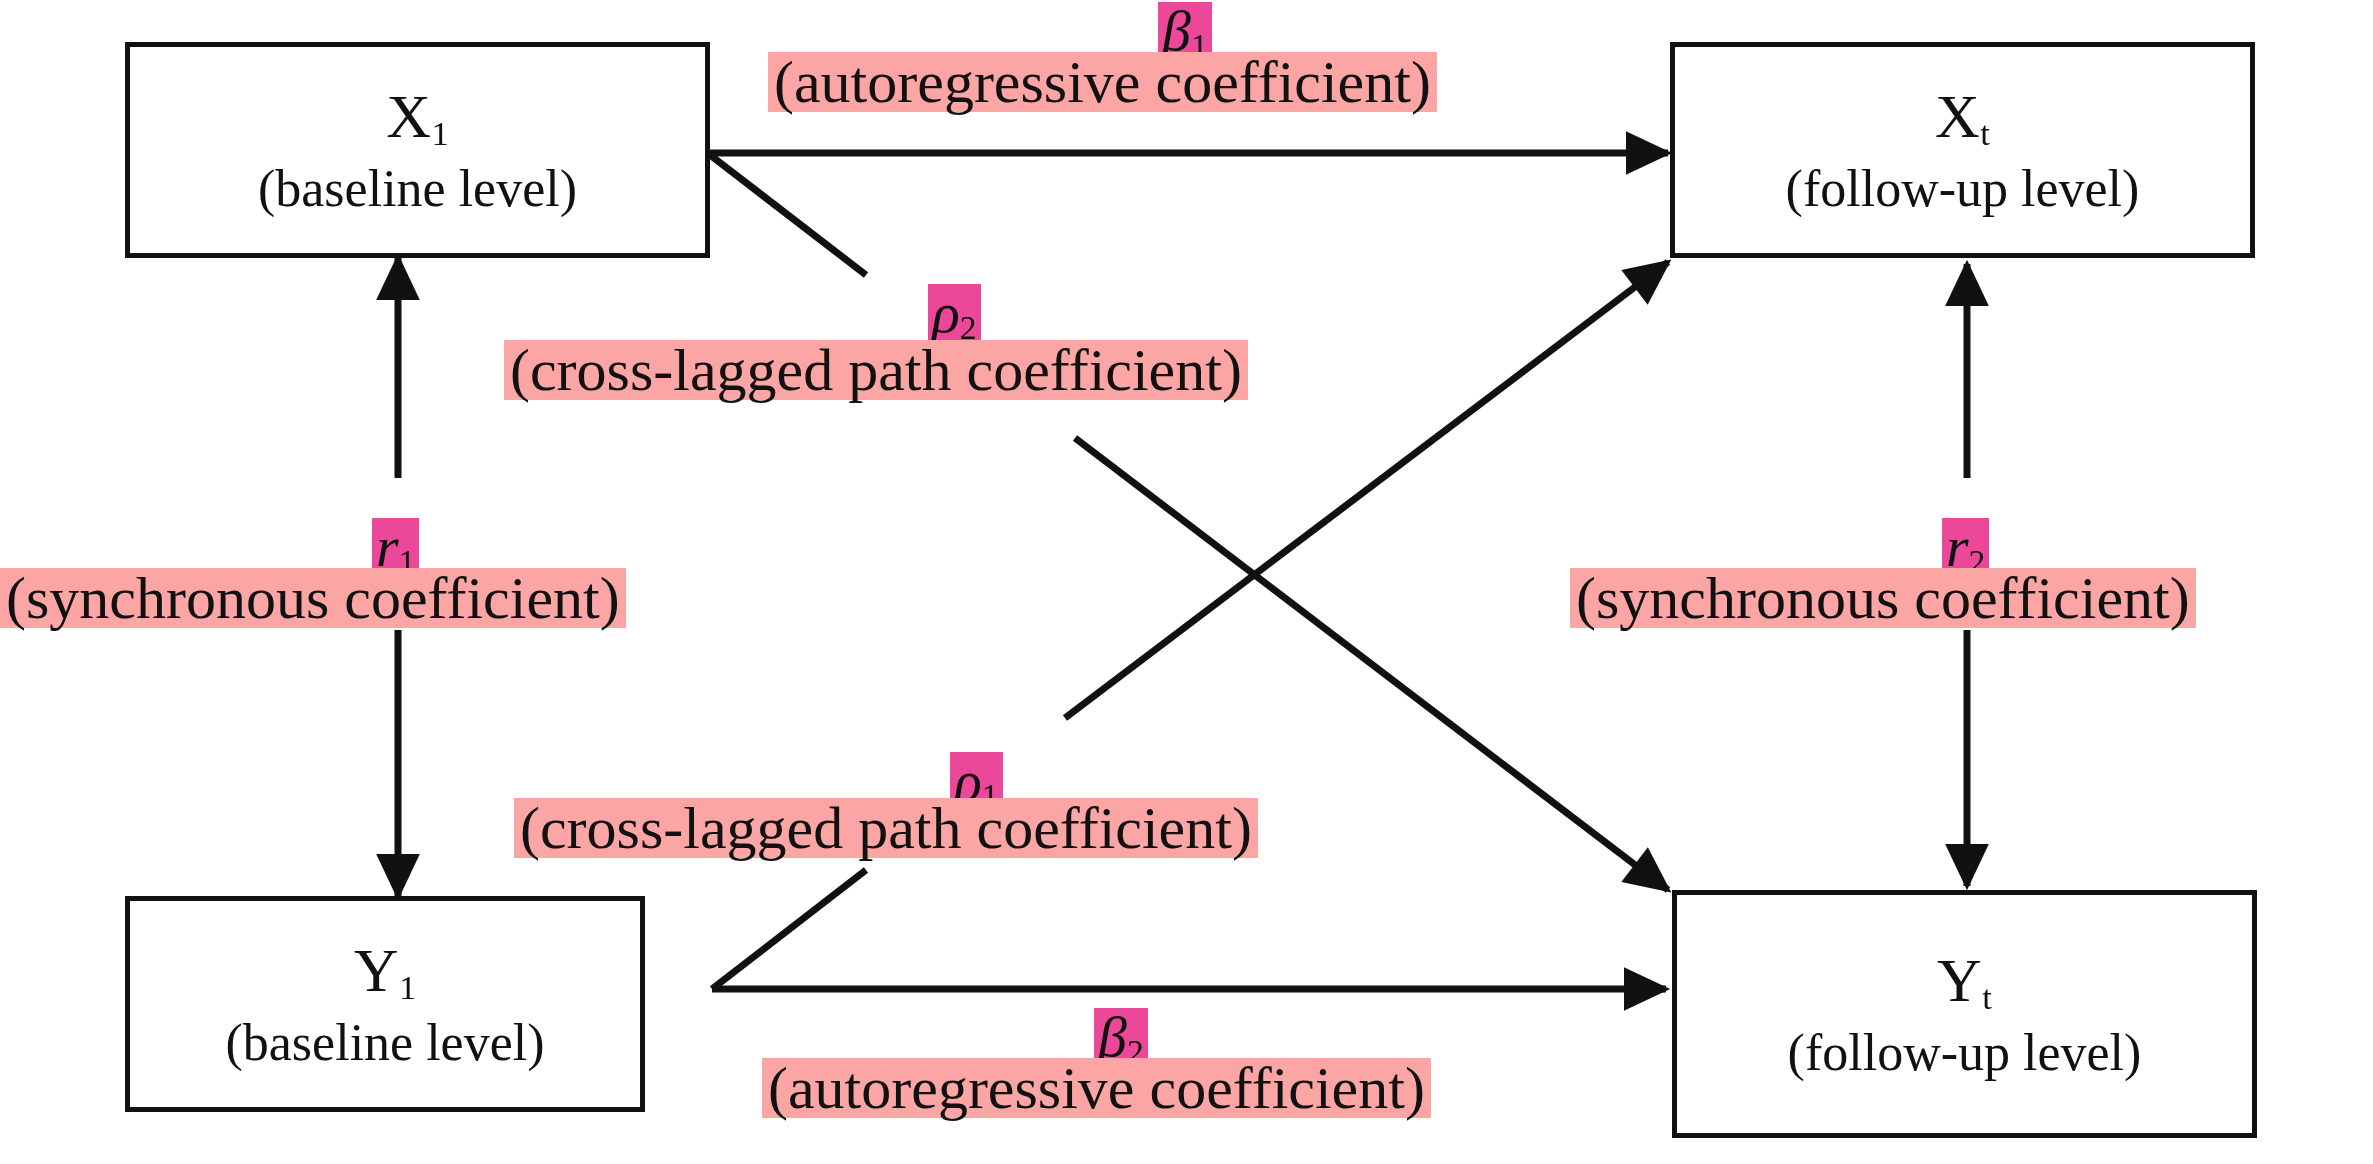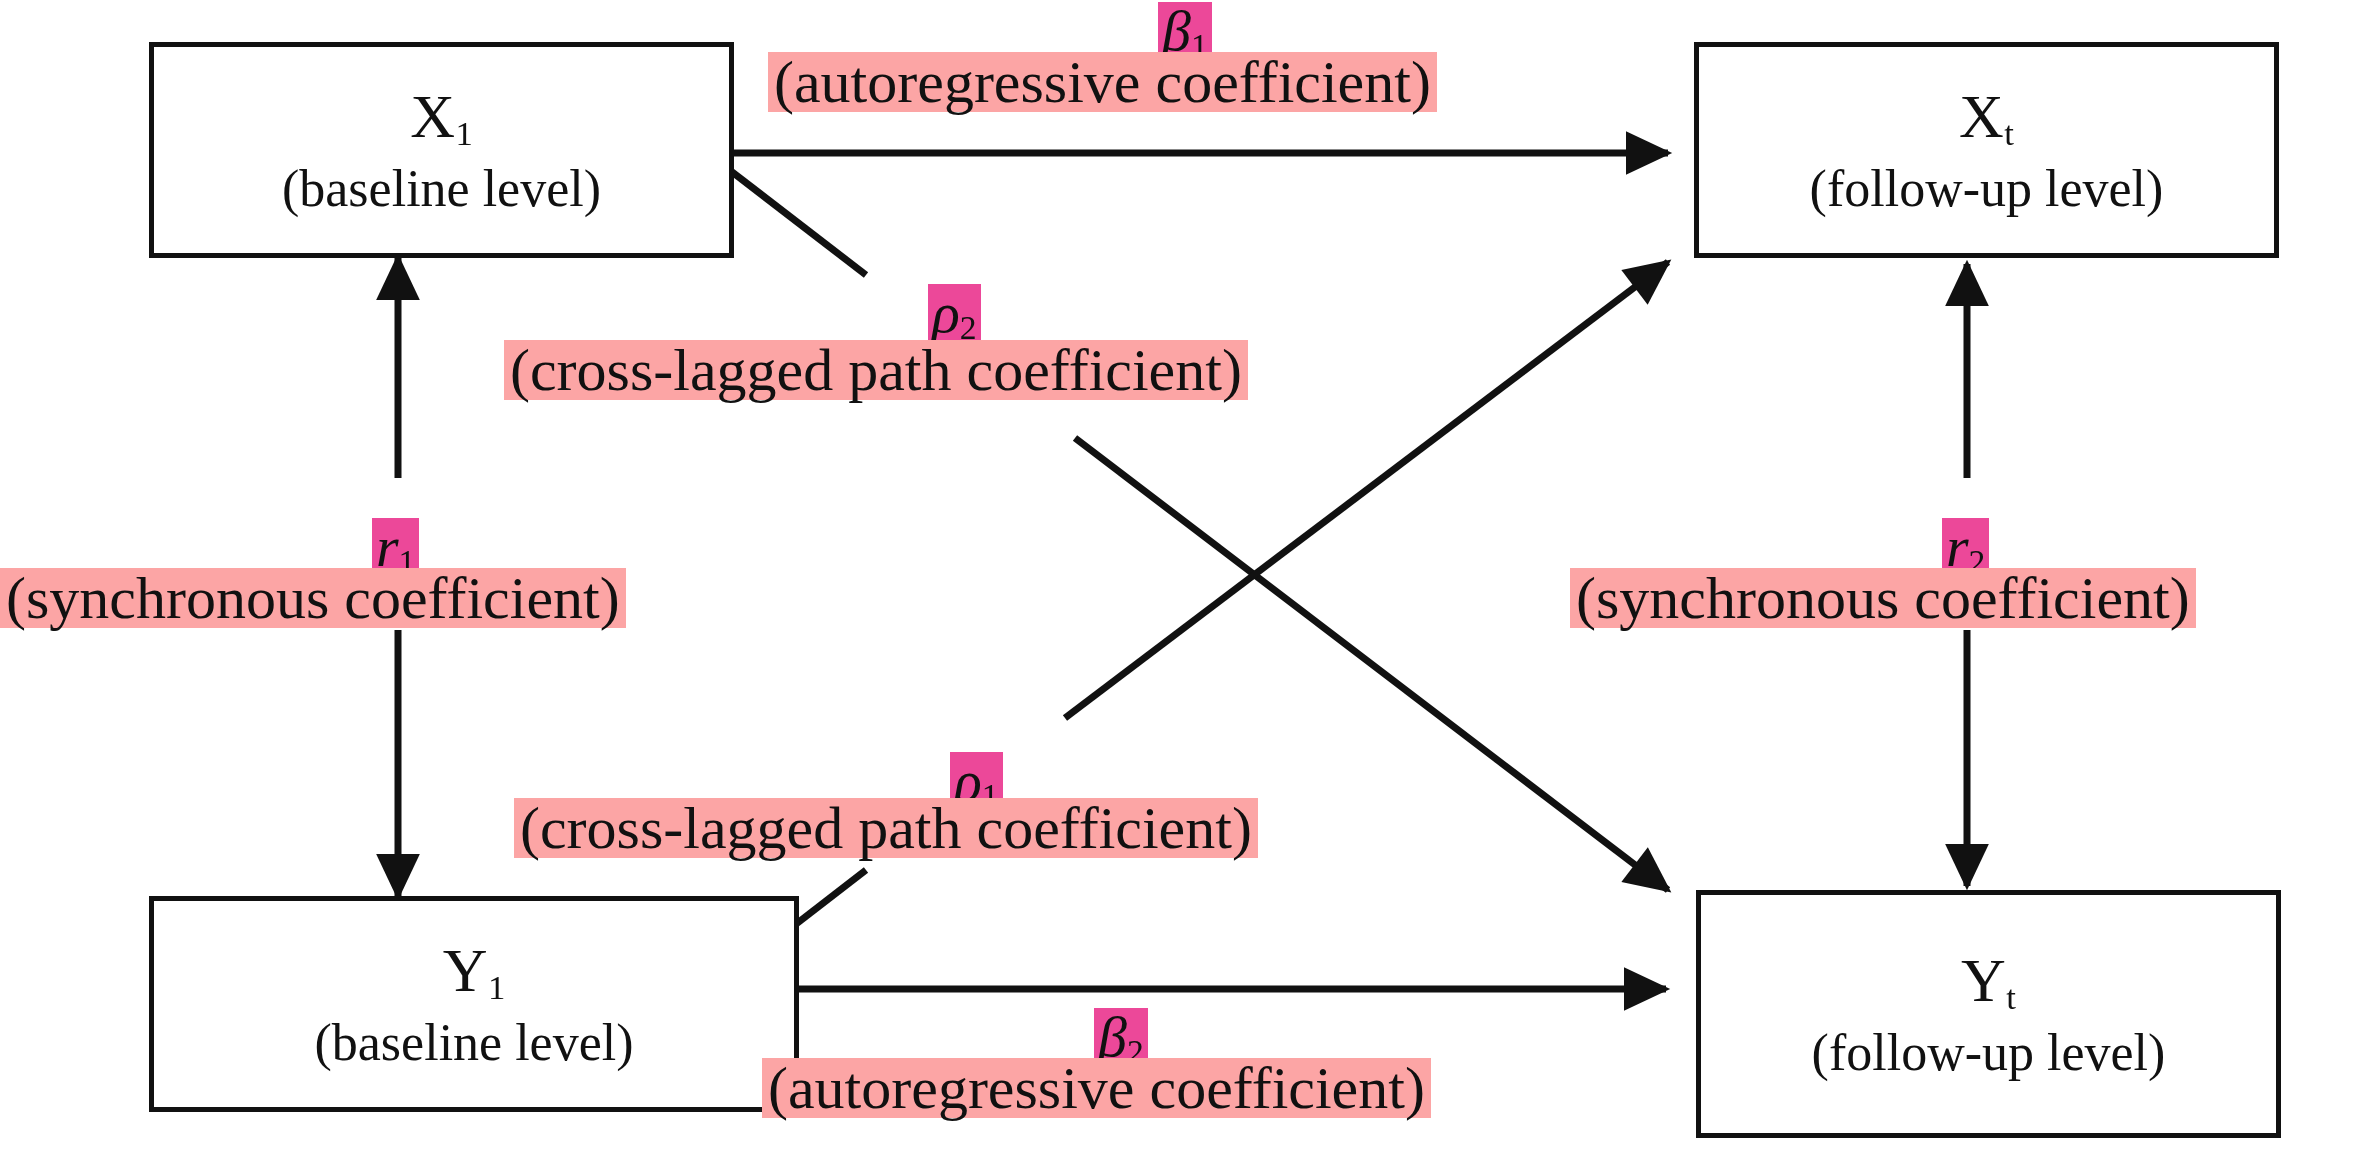--- a/index.html
+++ b/index.html
@@ -27,21 +27,20 @@
   .node-box {
     position: absolute;
     box-sizing: border-box;
     border: 5px solid #111111;
     background: #ffffff;
     display: flex;
     flex-direction: column;
     align-items: center;
     justify-content: center;
     line-height: 1.12;
-    margin-left: 24px;
   }
   .node-var {
     font-size: 62px;
     letter-spacing: 0.5px;
     white-space: nowrap;
   }
   .node-var sub {
     font-size: 0.56em;
     vertical-align: -0.22em;
     letter-spacing: 0;
@@ -110,21 +109,21 @@
     <div class="node-sub">(baseline level)</div>
   </div>
 
   <div class="node-box" style="left:1670px; top:42px; width:585px; height:216px;text-align:center;">
     <div class="node-var">
       <span>X</span><sub>t</sub>
     </div>
     <div class="node-sub">(follow-up level)</div>
   </div>
 
-  <div class="node-box" style="left:125px; top:896px; width:650px; height:216px;">
+  <div class="node-box" style="left:125px; top:896px; width:520px; height:216px;">
     <div class="node-var">
       <span>Y</span><sub>1</sub>
     </div>
     <div class="node-sub">(baseline level)</div>
   </div>
 
   <div class="node-box" style="left:1672px; top:890px; width:585px; height:248px;">
     <div class="node-var">
       <span>Y</span><sub>t</sub>
     </div>

